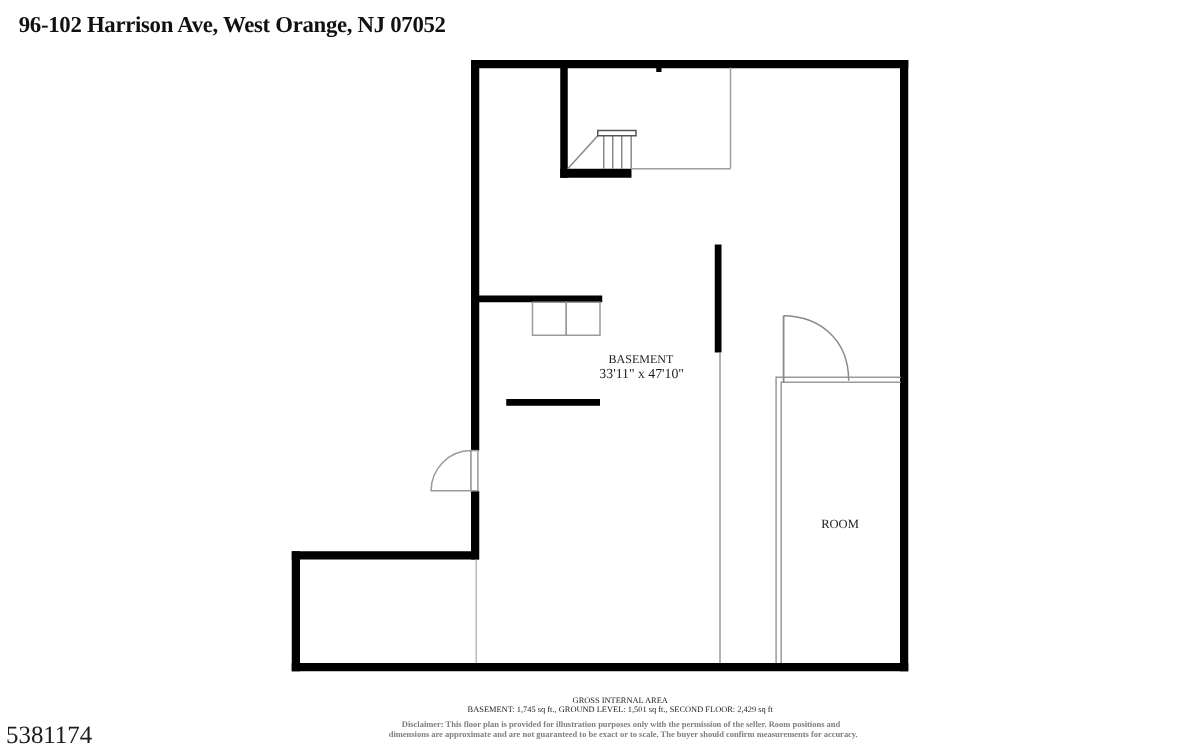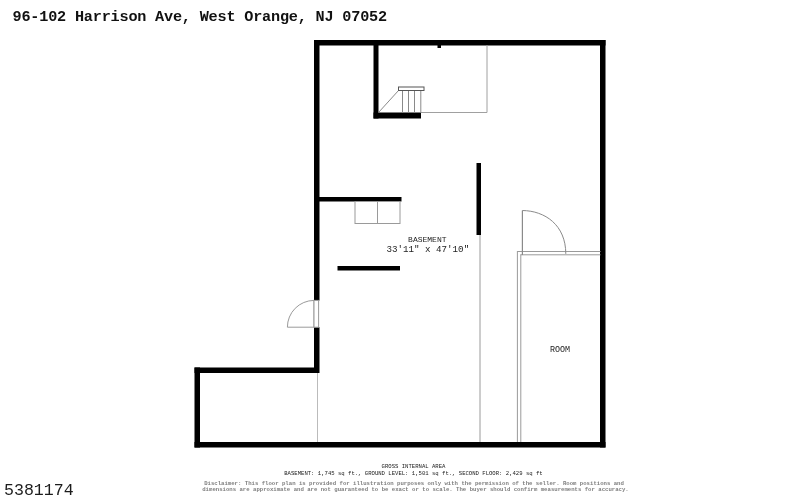--- a/index.html
+++ b/index.html
@@ -1,17 +1,17 @@
 <!DOCTYPE html>
 <html><head>
 <meta charset="utf-8">
 <style>
   html,body{margin:0;padding:0;background:#ffffff;}
   .page{position:relative;width:800px;height:500px;background:#ffffff;overflow:hidden;
-        font-family:Liberation Mono, monospace;}
+        font-family:Liberation Serif, serif;}
 </style>
 </head>
 <body>
 <div class="page">
 <svg width="800" height="500" viewBox="0 0 800 500" xmlns="http://www.w3.org/2000/svg">
 
   <rect x="0" y="0" width="800" height="500" fill="#ffffff"></rect>
 
   <text x="12.5" y="21" font-size="15.2" font-weight="bold" letter-spacing="-0.2" fill="#111111">96-102 Harrison Ave, West Orange, NJ 07052</text>
 

